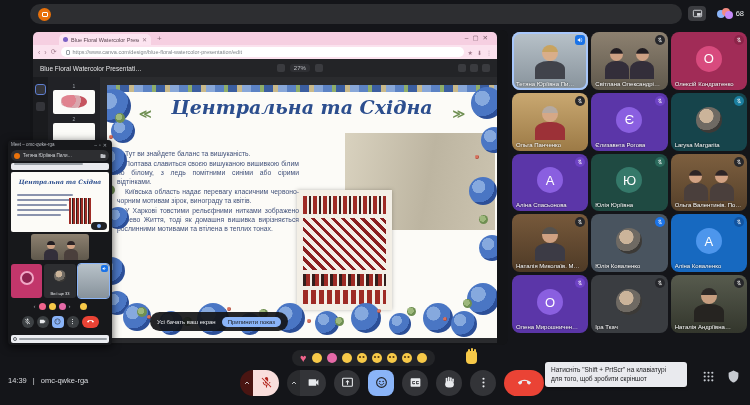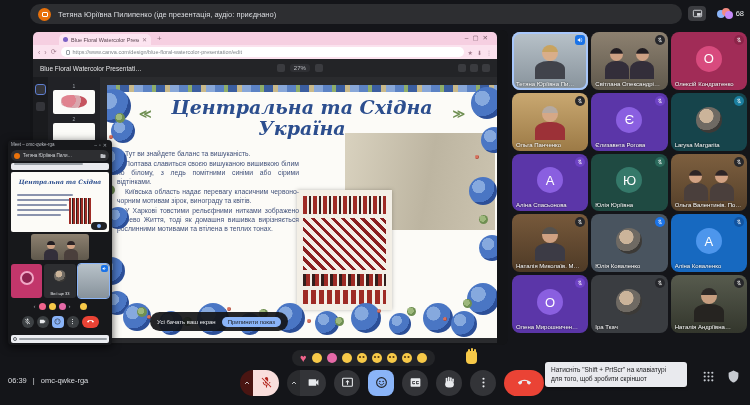--- a/index.html
+++ b/index.html
@@ -184,21 +184,20 @@
 </style>
 </head>
 <body>
 
 <div id="app">
 
   <div id="top-pill">
     <div id="presenter-dot">
         <span></span>
       </div>
-    <div class="lbl">Тетяна Юріївна Пилипенко (іде презентація, аудіо: приєднано)</div>
   </div>
   <div id="pip-btn">
     <svg viewBox="0 0 24 24">
         <rect x="3" y="5" width="18" height="14" rx="2" fill="none" stroke="#dadce0" stroke-width="2"></rect>
         <rect x="11" y="11" width="8" height="6" fill="#dadce0"></rect>
       </svg>
   </div>
   <div id="people-ind">
     <span class="dots">
       <i style="left:0;top:2px;background:#8ab4f8"></i>
@@ -254,21 +253,20 @@
             <div class="map"></div>
           </div>
         <div class="th-num">2</div>
         <div class="th"></div>
       </div>
       <div id="ed-canvas">
         <div id="slide">
           <div id="slide-strip"></div>
           <div id="slide-title">
             <div>Центральна та Східна</div>
-            <div>Україна</div>
           </div>
           <span class="arrow" style="left:32px">≪</span>
           <span class="arrow" style="right:32px">≫</span>
           <div id="fabric"></div>
           <div id="embroidery">
             <div class="band1"></div>
               <div class="band2"></div>
               <div class="band3"></div>
               <div class="band4"></div>
           </div>
@@ -564,21 +562,21 @@
         <div class="name">Наталія Андріївна…</div>
         <div class="badge" style="background: rgb(38, 39, 43);">
           <svg viewBox="0 0 24 24" fill="#fff" style="color:#fff">
             <path d="M19 11h-1.7c0 .74-.16 1.43-.43 2.05l1.23 1.23c.56-.98.9-2.09.9-3.28zm-4.02.17c0-.06.02-.11.02-.17V5c0-1.66-1.34-3-3-3S9 3.34 9 5v.18l5.98 5.99zM4.27 3L3 4.27l6.01 6.01V11c0 1.66 1.33 3 2.99 3 .22 0 .44-.03.65-.08l1.66 1.66c-.71.33-1.5.52-2.31.52-2.76 0-5.3-2.1-5.3-5.1H5c0 3.41 2.72 6.23 6 6.72V21h2v-3.28c.91-.13 1.77-.45 2.54-.9L19.73 21 21 19.73 4.27 3z"></path>
           </svg>
         </div>
       </div>
     </div>
 
   <div id="footer-left">
-    <span>06:39</span>
+    <span>14:39</span>
     <span>|</span>
     <span>omc-qwke-rga</span>
   </div>
   <div id="rbar">
       <span class="emo heartchar" style="color: rgb(240, 100, 140);">♥</span>
       <span class="emo" style="background: rgb(247, 201, 72);"></span>
       <span class="emo" style="background: rgb(230, 106, 168);"></span>
       <span class="emo" style="background: rgb(247, 201, 72);"></span>
       <span class="emo face" style="background: rgb(247, 201, 72);"></span>
       <span class="emo face" style="background: rgb(247, 201, 72);"></span>

